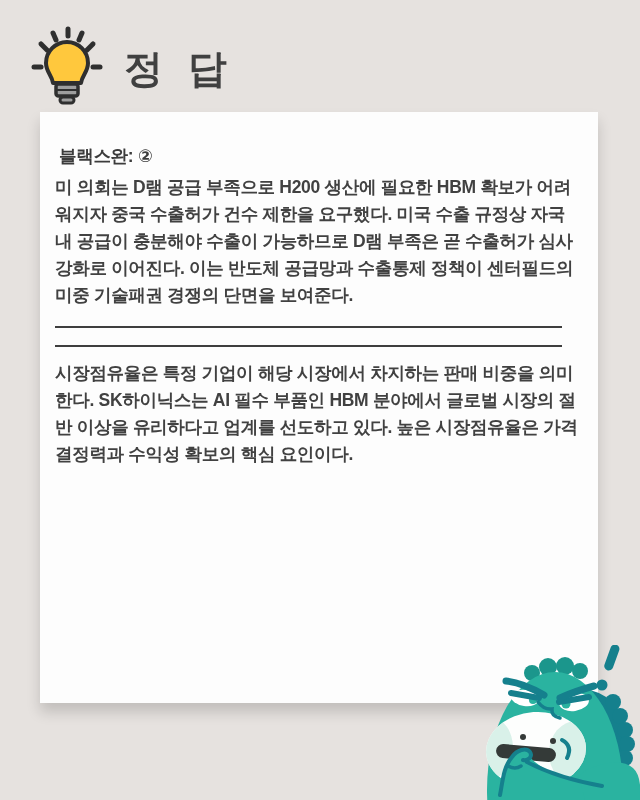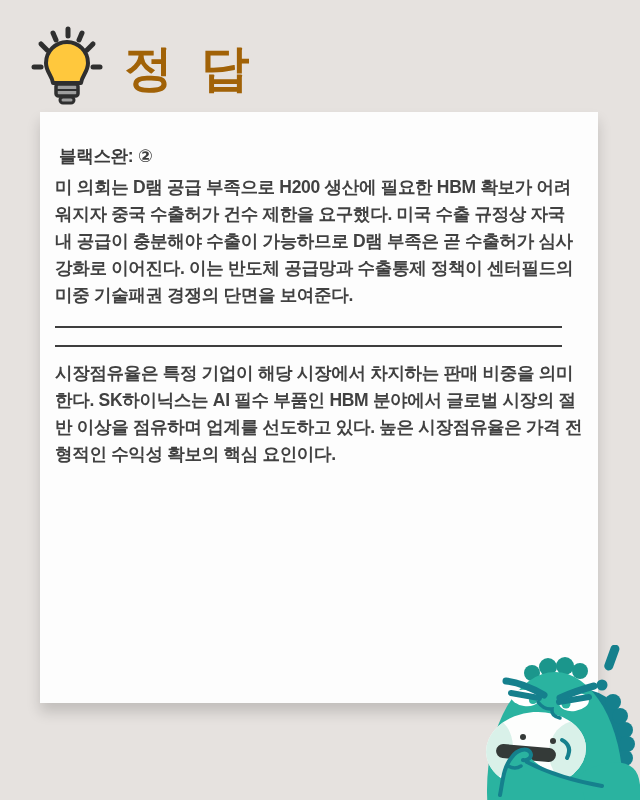--- a/index.html
+++ b/index.html
@@ -4,21 +4,21 @@
 <style>
   html,body{margin:0;padding:0;}
   .page{
     position:relative; width:640px; height:800px;
     background:#e6e2df; overflow:hidden;
     font-family:"Liberation Sans","DejaVu Sans",sans-serif;
   }
   .header{position:absolute; top:26px; left:28px; display:flex; align-items:center;}
   .bulb{width:80px; height:84px; flex:0 0 auto;}
   .title{
-    margin-left:16px; font-size:49px; font-weight:800; color:#a16207;
+    margin-left:16px; font-size:39px; font-weight:800; color:#404040;
     letter-spacing:7px; line-height:1;
   }
   .card{
     position:absolute; left:40px; top:112px; width:558px; height:591px;
     background:#fdfdfd; box-sizing:border-box; padding:27px 15px 0 15px;
     box-shadow:0 9px 13px rgba(0,0,0,0.16);
   }
   .section{font-size:17.5px; font-weight:700; line-height:27px; color:#414141; letter-spacing:-0.3px;}
   .section h3{margin:4px; font-size:17.5px; font-weight:700; line-height:27px; color:#3c3c3c;}
   .section p{margin:0;}
@@ -57,21 +57,21 @@
     </div>
 
     <div class="divider"></div>
 
     <div class="section">
     </div>
 
     <div class="divider"></div>
 
     <div class="section">
-      <p>시장점유율은 특정 기업이 해당 시장에서 차지하는 판매 비중을 의미한다. SK하이닉스는 AI 필수 부품인 HBM 분야에서 글로벌 시장의 절반 이상을 점유하며 업계를 선도하고 있다. 높은 시장점유율은 가격 전형적인 수익성 확보의 핵심 요인이다.</p>
+      <p>시장점유율은 특정 기업이 해당 시장에서 차지하는 판매 비중을 의미한다. SK하이닉스는 AI 필수 부품인 HBM 분야에서 글로벌 시장의 절반 이상을 유리하다고 업계를 선도하고 있다. 높은 시장점유율은 가격 결정력과 수익성 확보의 핵심 요인이다.</p>
     </div>
 
   </div>
 
   <svg class="mascot" viewBox="0 0 170 155" aria-hidden="true">
 
     <g>
       <rect x="137.5" y="-1" width="9" height="27" rx="4.5" fill="#15808d" transform="rotate(20 142 12)"></rect>
       <circle cx="132" cy="40" r="5.5" fill="#15808d"></circle>
     </g>

